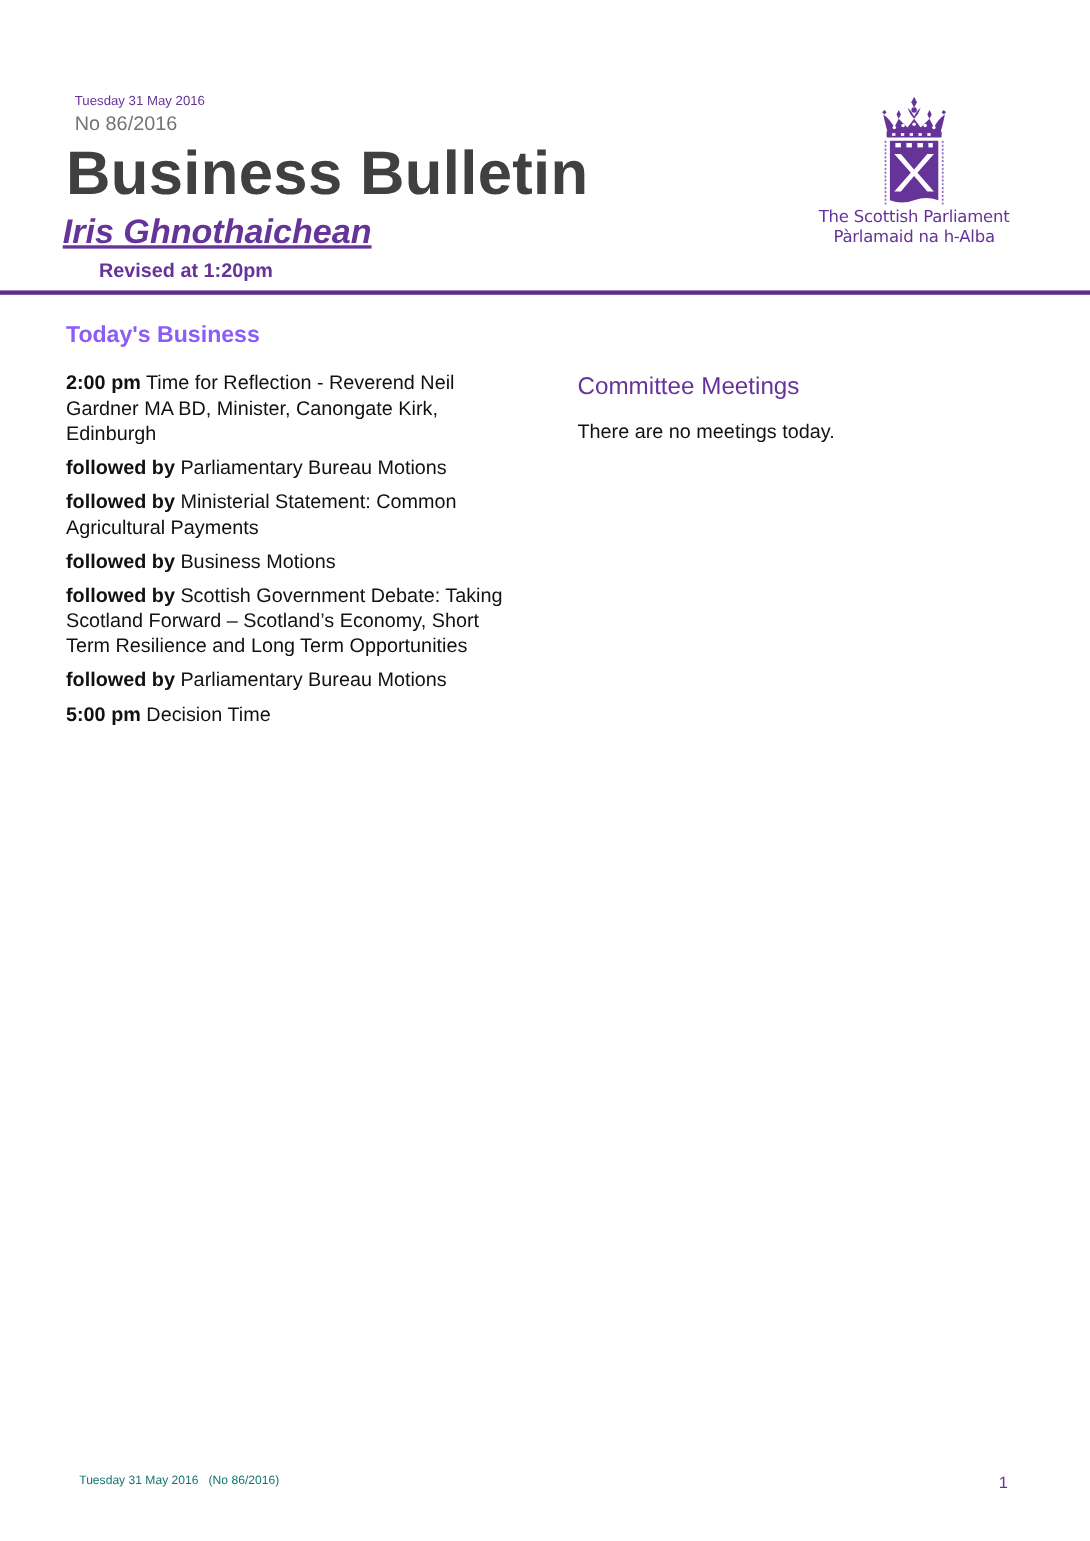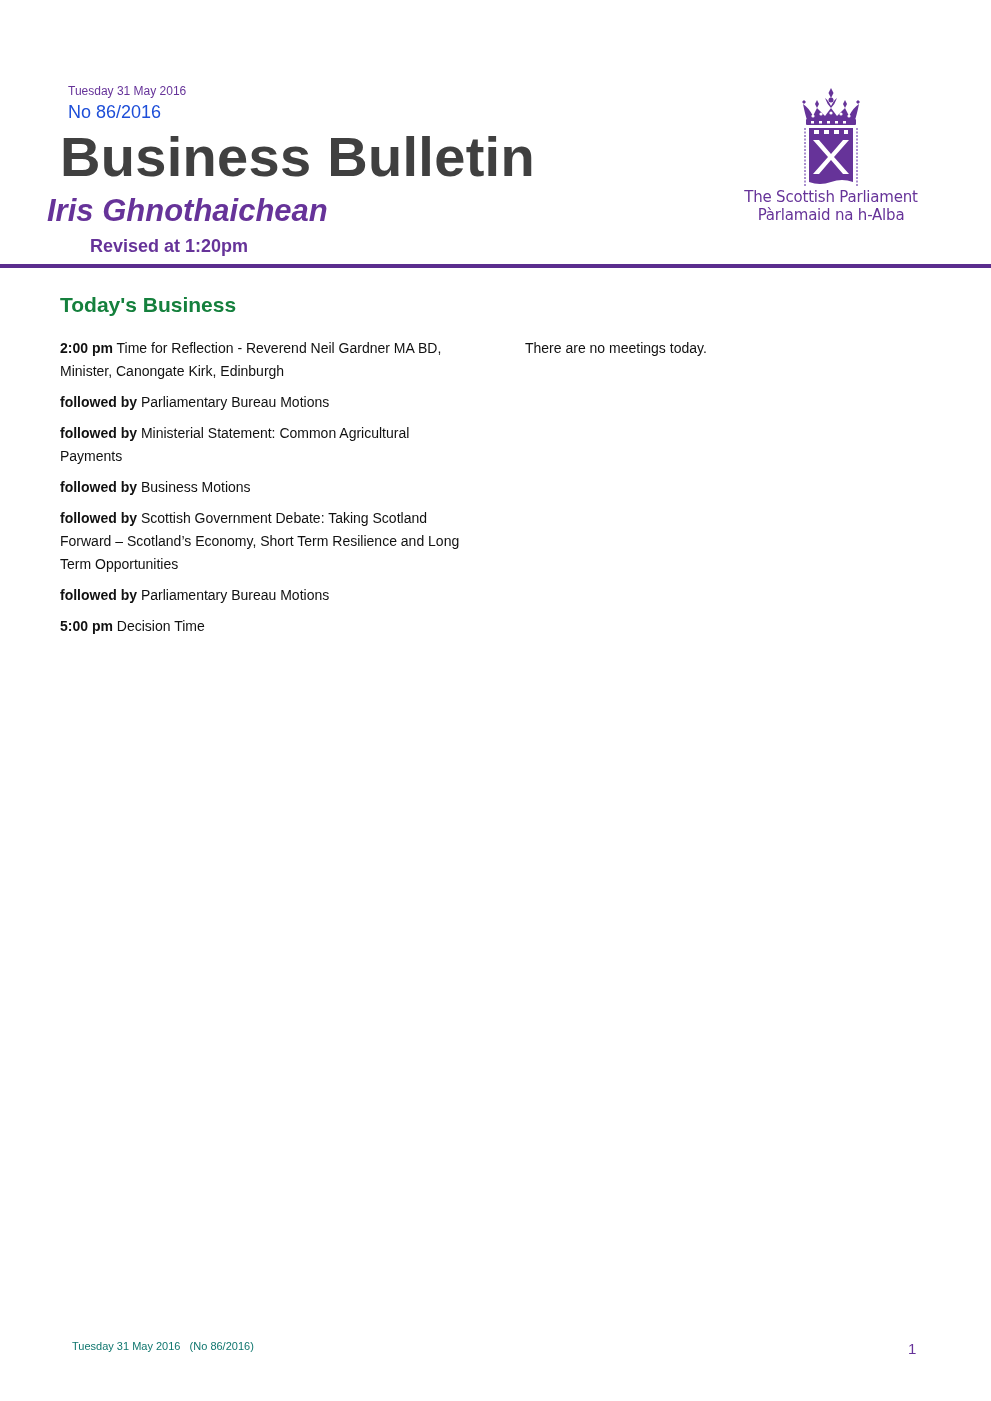--- a/index.html
+++ b/index.html
@@ -23,41 +23,42 @@
     font-size: 12px;
     line-height: 18px;
     color: #663399;
   }
   .hdr-number {
     position: absolute;
     left: 68px;
     top: 101px;
     font-size: 18px;
     line-height: 22px;
-    color: #1d4ed8;
+    color: #737373;
   }
   .hdr-title {
     position: absolute;
     left: 60px;
     top: 124px;
     font-size: 56px;
     line-height: 66px;
     font-weight: bold;
     color: #404040;
     letter-spacing: 0.3px;
   }
   .hdr-subtitle {
     position: absolute;
-    left: 47px;
+    left: 57px;
     top: 192px;
     font-size: 31px;
     line-height: 38px;
     font-weight: bold;
     font-style: italic;
     color: #663399;
+    text-decoration: underline;
   }
   .hdr-revised {
     position: absolute;
     left: 61px;
     top: 235px;
     font-size: 18px;
     line-height: 22px;
     font-weight: bold;
     color: #663399;
     margin-left: 29px;
@@ -88,39 +89,39 @@
     letter-spacing: -0.2px;
   }
 
   .section-title {
     position: absolute;
     left: 60px;
     top: 292px;
     font-size: 21px;
     line-height: 26px;
     font-weight: bold;
-    color: #15803d;
+    color: #8b5cf6;
   }
 
   .col {
     position: absolute;
     top: 337px;
   }
   .col-left { left: 60px; width: 410px; }
   .col-right { left: 525px; width: 400px; }
 
   .col-heading {
     font-size: 22px;
     line-height: 28px;
     color: #663399;
     margin: 0 0 16px 0;
     font-weight: normal;
   }
   .item {
-    font-size: 14px;
+    font-size: 18px;
     line-height: 23px;
     margin: 0 0 8px 0;
     color: #111111;
   }
   .item b { font-weight: bold; }
 
   .footer-left {
     position: absolute;
     left: 72px;
     top: 1337px;
@@ -227,17 +228,18 @@
     <b>followed by</b>
     <span>Parliamentary Bureau Motions</span>
   </div>
   <div class="item">
     <b>5:00 pm</b>
     <span>Decision Time</span>
   </div>
 </div>
 
 <div class="col col-right">
+  <div class="col-heading">Committee Meetings</div>
   <div class="item">There are no meetings today.</div>
 </div>
 
 <div class="footer-left">Tuesday 31 May 2016   (No 86/2016)</div>
 <div class="footer-page">1</div>
 
 </body></html>

